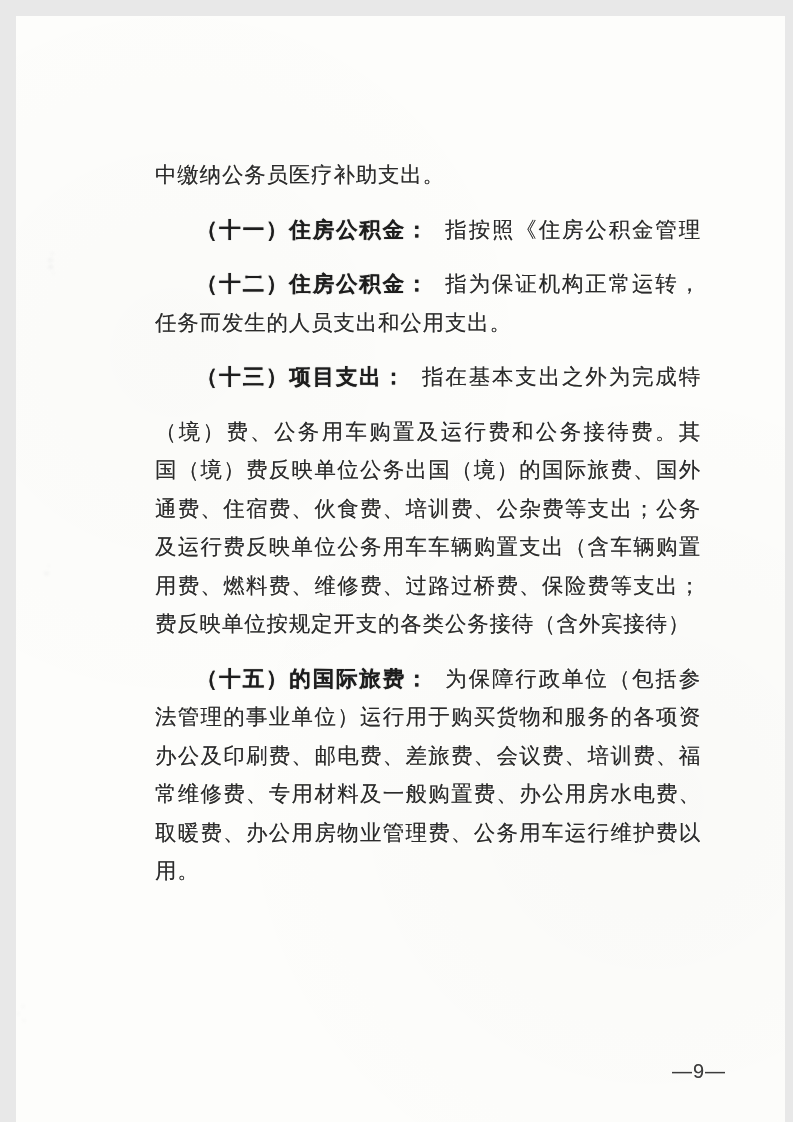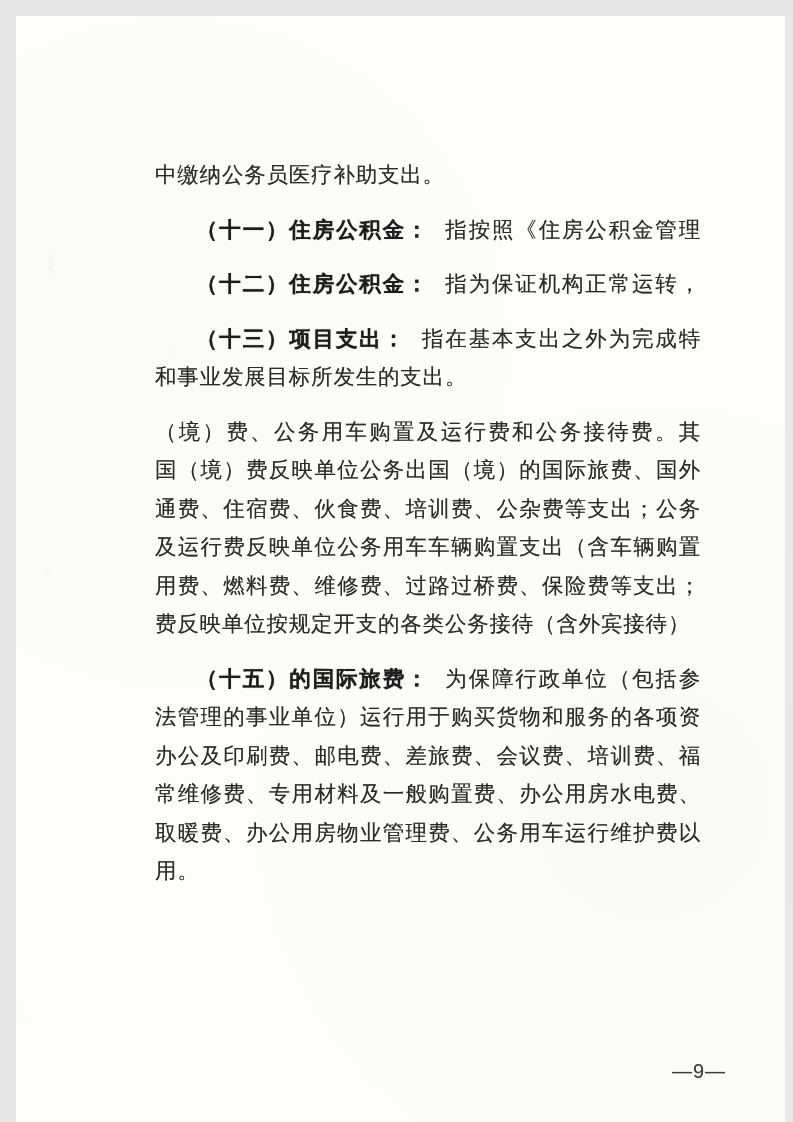--- a/index.html
+++ b/index.html
@@ -91,24 +91,24 @@
 
   <div class="content" id="doc-content">
       <div class="paragraph">
         <div class="line"><span>中缴纳公务员医疗补助支出。</span></div>
       </div>
       <div class="paragraph">
         <div class="line fill indent"><span class="term-bold">（十一）住房公积金：</span><span>指按照《住房公积金管理条例》规定，</span></div>
       </div>
       <div class="paragraph">
         <div class="line fill indent"><span class="term-bold">（十二）住房公积金：</span><span>指为保证机构正常运转，完成日常工作</span></div>
+        <div class="line"><span>任务而发生的人员支出和公用支出。</span></div>
       </div>
       <div class="paragraph">
         <div class="line fill indent"><span class="term-bold">（十三）项目支出：</span><span>指在基本支出之外为完成特定行政任务</span></div>
-        <div class="line"><span>和事业发展目标所发生的支出。</span></div>
       </div>
       <div class="paragraph">
         <div class="line fill"><span>（境）费、公务用车购置及运行费和公务接待费。其中，因公出</span></div>
         <div class="line fill"><span>国（境）费反映单位公务出国（境）的国际旅费、国外城市间交</span></div>
         <div class="line fill"><span>通费、住宿费、伙食费、培训费、公杂费等支出；公务用车购置</span></div>
         <div class="line fill"><span>及运行费反映单位公务用车车辆购置支出（含车辆购置税）及租</span></div>
         <div class="line fill"><span>用费、燃料费、维修费、过路过桥费、保险费等支出；公务接待</span></div>
         <div class="line"><span>费反映单位按规定开支的各类公务接待（含外宾接待）支出。</span></div>
       </div>
       <div class="paragraph">

